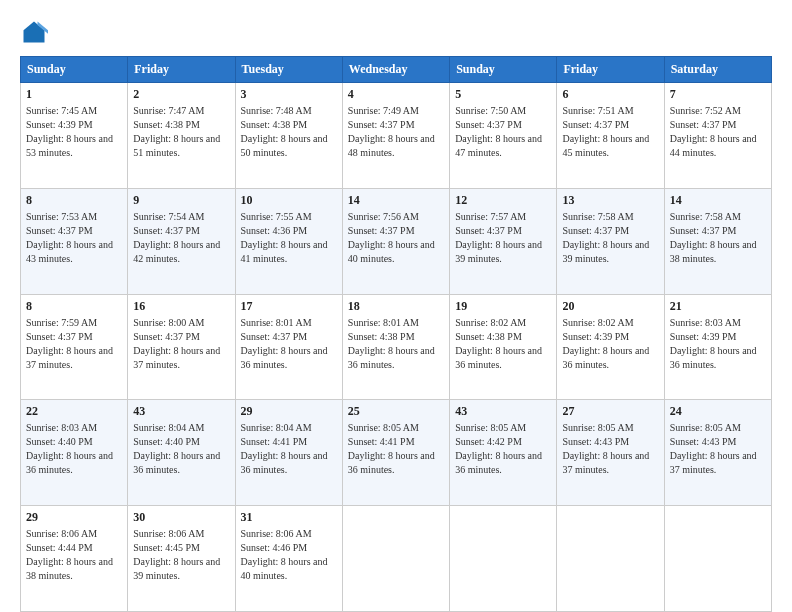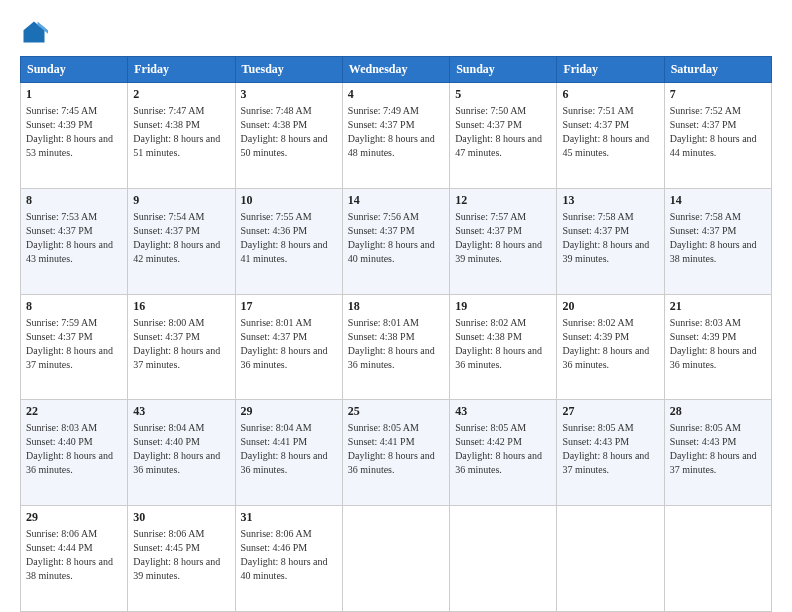--- a/index.html
+++ b/index.html
@@ -160,21 +160,21 @@
           <td><span class="day-num">20</span><span class="day-info">Sunrise: 8:02 AM<br>Sunset: 4:39 PM<br>Daylight: 8 hours and 36 minutes.</span></td>
           <td><span class="day-num">21</span><span class="day-info">Sunrise: 8:03 AM<br>Sunset: 4:39 PM<br>Daylight: 8 hours and 36 minutes.</span></td>
         </tr>
         <tr>
           <td><span class="day-num">22</span><span class="day-info">Sunrise: 8:03 AM<br>Sunset: 4:40 PM<br>Daylight: 8 hours and 36 minutes.</span></td>
           <td><span class="day-num">43</span><span class="day-info">Sunrise: 8:04 AM<br>Sunset: 4:40 PM<br>Daylight: 8 hours and 36 minutes.</span></td>
           <td><span class="day-num">29</span><span class="day-info">Sunrise: 8:04 AM<br>Sunset: 4:41 PM<br>Daylight: 8 hours and 36 minutes.</span></td>
           <td><span class="day-num">25</span><span class="day-info">Sunrise: 8:05 AM<br>Sunset: 4:41 PM<br>Daylight: 8 hours and 36 minutes.</span></td>
           <td><span class="day-num">43</span><span class="day-info">Sunrise: 8:05 AM<br>Sunset: 4:42 PM<br>Daylight: 8 hours and 36 minutes.</span></td>
           <td><span class="day-num">27</span><span class="day-info">Sunrise: 8:05 AM<br>Sunset: 4:43 PM<br>Daylight: 8 hours and 37 minutes.</span></td>
-          <td><span class="day-num">28</span><span class="day-info">Sunrise: 8:05 AM<br>Sunset: 4:43 PM<br>Daylight: 8 hours and 37 minutes.</span></td>
+          <td><span class="day-num">24</span><span class="day-info">Sunrise: 8:05 AM<br>Sunset: 4:43 PM<br>Daylight: 8 hours and 37 minutes.</span></td>
         </tr>
         <tr>
           <td><span class="day-num">29</span><span class="day-info">Sunrise: 8:06 AM<br>Sunset: 4:44 PM<br>Daylight: 8 hours and 38 minutes.</span></td>
           <td><span class="day-num">30</span><span class="day-info">Sunrise: 8:06 AM<br>Sunset: 4:45 PM<br>Daylight: 8 hours and 39 minutes.</span></td>
           <td><span class="day-num">31</span><span class="day-info">Sunrise: 8:06 AM<br>Sunset: 4:46 PM<br>Daylight: 8 hours and 40 minutes.</span></td>
           <td class="empty-cell"></td>
           <td class="empty-cell"></td>
           <td class="empty-cell"></td>
           <td class="empty-cell"></td>
         </tr>

